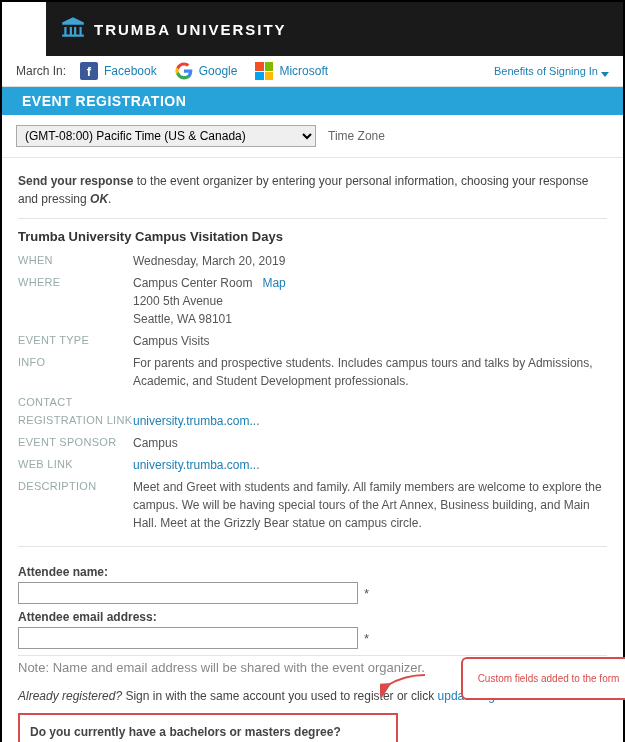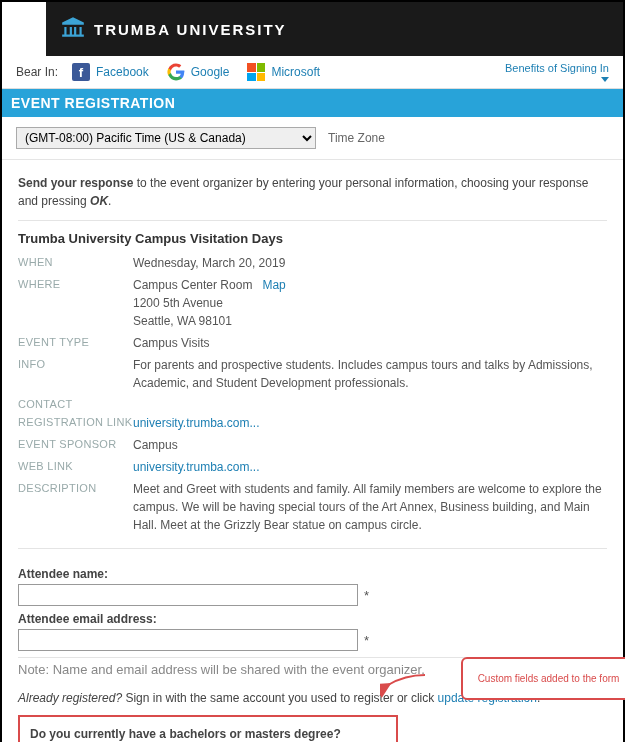--- a/index.html
+++ b/index.html
@@ -7,23 +7,23 @@
   .outer { border: 2px solid #000; }
   .topbar { background: #1a1a1a; height: 54px; display: flex; align-items: center; padding: 0 14px; margin-left: 44px; }
   .logo-wrap { display: flex; align-items: center; gap: 8px; }
   .logo-icon { color: #3ca4d6; }
   .logo-text { color: #fff; font-weight: 700; letter-spacing: 2px; font-size: 15px; }
   .signin-row { display: flex; align-items: center; padding: 6px 14px; background: #fff; border-bottom: 1px solid #ddd; }
   .signin-label { color: #444; font-size: 12px; margin-right: 14px; }
   .auth { display: flex; align-items: center; gap: 6px; margin-right: 18px; color: #1d7fb3; font-size: 12px; cursor: pointer; }
   .auth-icon { width: 18px; height: 18px; display:inline-block; }
   .fb { background:#3b5998; color:#fff; font-weight:700; display:flex; align-items:center; justify-content:center; border-radius:2px; font-size:13px; }
-  .benefits { margin-left: auto; color: #1d7fb3; font-size: 11px; display:flex; align-items:flex-end; gap:3px; cursor:pointer;flex-direction:column;}
+  .benefits { margin-left: auto; color: #1d7fb3; font-size: 11px; display:flex; align-items:flex-end; gap:3px; cursor:pointer;}
   .caret { width:0; height:0; border-left:4px solid transparent; border-right:4px solid transparent; border-top:5px solid #1d7fb3; display:inline-block;}
-  .titlebar { background: #28a3d9; color: #fff; padding: 6px 9px; font-weight: 700; letter-spacing: 0.5px; font-size: 14px; }
+  .titlebar { background: #28a3d9; color: #fff; padding: 6px 20px; font-weight: 700; letter-spacing: 0.5px; font-size: 14px; }
   .tz-bar { padding: 10px 14px; display:flex; align-items:center; gap:12px; border-bottom:1px solid #e5e5e5;}
   .tz-select { width: 300px; height:22px; border:1px solid #aaa; font-size:12px; padding:1px 4px; }
   .tz-label { color:#666; font-size:12px;}
   .content { padding: 14px 16px; }
   .intro { font-size:12px; color:#444; line-height:1.5; margin-bottom:10px;}
   .bold { font-weight:700; }
   .italic { font-style: italic; margin-top: 20px; }
   hr.sep { border:none; border-top:1px solid #e4e4e4; margin:10px 0;}
   .evt-title { font-weight:700; color:#333; font-size:13px; margin-bottom:6px;}
   .detail-table { width:100%; font-size:12px; }
@@ -55,21 +55,21 @@
       <span class="logo-icon">
         <svg width="26" height="26" viewBox="0 0 24 24" fill="currentColor">
             <path d="M12 2 2 7v2h20V7L12 2zM4 11v7H2v2h20v-2h-2v-7h-2v7h-3v-7h-2v7h-2v-7H9v7H6v-7H4z"></path>
           </svg>
       </span>
       <span class="logo-text">TRUMBA UNIVERSITY</span>
     </div>
   </div>
 
   <div class="signin-row">
-    <span class="signin-label">Bear In:</span>
+    <span class="signin-label">March In:</span>
     <div class="auth">
       <span class="auth-icon fb">f</span>
       <span>Facebook</span>
     </div>
     <div class="auth">
       <span class="auth-icon">
         <svg viewBox="0 0 48 48" width="18" height="18">
             <path fill="#EA4335" d="M24 9.5c3.9 0 6.6 1.7 8.1 3.1l5.9-5.9C34.5 3.4 29.8 1.5 24 1.5 14.8 1.5 6.9 7 3.5 15l6.9 5.4C12 14.1 17.5 9.5 24 9.5z"></path>
             <path fill="#4285F4" d="M46.5 24.5c0-1.6-.1-3.2-.4-4.7H24v9h12.7c-.5 3-2.2 5.5-4.7 7.2l7.2 5.6c4.2-3.9 6.6-9.7 6.6-17.1z"></path>
             <path fill="#FBBC05" d="M10.4 28.6c-.5-1.5-.8-3-.8-4.6s.3-3.1.8-4.6l-6.9-5.4C2 17.6 1 20.7 1 24s1 6.4 2.5 10l6.9-5.4z"></path>

